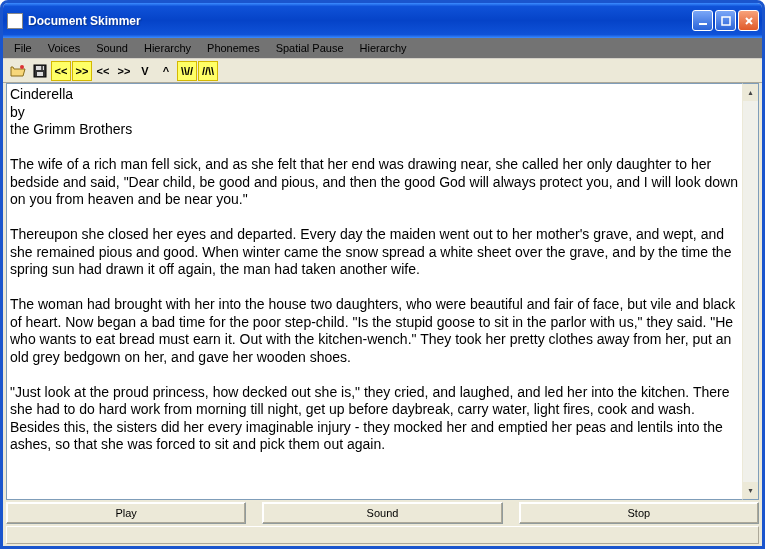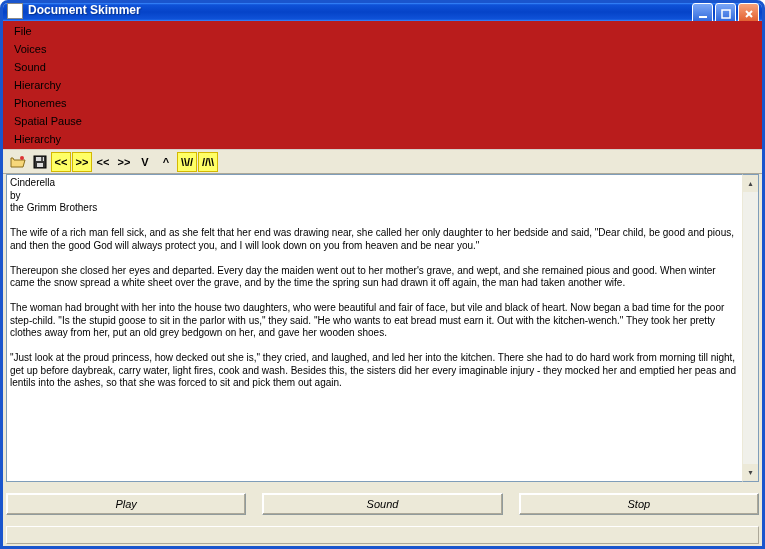--- a/index.html
+++ b/index.html
@@ -6,23 +6,23 @@
   html, body { margin:0; padding:0; font-family: Tahoma, Arial, sans-serif; font-size:11px; }
   .window {
     width:765px; height:549px;
     border: 3px solid #1a55cd;
     border-top-left-radius:8px; border-top-right-radius:8px;
     background:#ece9d8;
     display:flex; flex-direction:column;
     overflow:hidden;
   }
   .titlebar {
-    height:18px;
+    height:35px;
     background: linear-gradient(to bottom, #3c8cff 0%, #0f52d8 10%, #0543c8 50%, #0f52d8 90%, #3c8cff 100%);
-    display:flex; padding:0 3px 0 4px;
+    display:flex; align-items:center; padding:0 3px 0 4px;
     color:#fff; font-weight:bold; font-size:12px;
   }
   .title-icon {
     width:16px; height:16px; background:#fff; border:1px solid #888;
     margin-right:5px;
   }
   .title-text { flex:1; text-shadow: 1px 1px 1px rgba(0,0,0,0.3); }
   .win-buttons { display:flex; gap:2px; }
   .win-btn {
     width:21px; height:21px; border-radius:3px;
@@ -32,25 +32,24 @@
   }
   .win-btn.min, .win-btn.max {
     background: linear-gradient(to bottom, #7ba7f7, #2a63d8);
     color:#fff;
   }
   .win-btn.close {
     background: linear-gradient(to bottom, #f7a27b, #e05a2a);
     color:#fff;
   }
   .menubar {
-    background:#b91c1c; padding:2px 4px;
+    background:#737373; padding:2px 4px;
     display:flex; gap:2px;
     font-size:11px;
     border-bottom:1px solid #d4d0c8;
-    flex-direction:column;
   }
   .menu-item { padding:2px 7px; cursor:default; }
   .toolbar {
     background:#ece9d8; padding:2px 4px;
     display:flex; align-items:center; gap:1px;
     border-bottom:1px solid #aca899;
     height:24px;
   }
   .tbtn {
     height:20px; min-width:20px;
@@ -67,41 +66,41 @@
     padding:0 3px;
     display:flex;
   }
   .textarea {
     flex:1;
     background:#fff;
     border:1px solid #7f9db9;
     border-right:none;
     padding:2px 3px;
     font-family: Arial, sans-serif;
-    font-size:10px;
+    font-size:14px;
     color:#000;
     white-space: pre-wrap;
     overflow:hidden;
     line-height:1.25;
   }
   .vscroll {
     width:17px;
     background:#f0f0ea;
     border:1px solid #7f9db9;
     border-left:1px solid #ece9d8;
     display:flex; flex-direction:column;
   }
   .sbtn {
     height:17px; background:#ece9d8;
     display:flex; align-items:center; justify-content:center;
     font-size:8px; color:#444;
   }
   .strack { flex:1; }
   .button-row {
-    display:flex; padding:11px 3px; gap:16px;font-style:italic;
+    display:flex; padding:2px 3px; gap:16px;
   }
   .big-btn {
     flex:1; height:22px;
     background:#ece9d8;
     border:1px solid #919b9c;
     border-top-color:#fff; border-left-color:#fff;
     display:flex; align-items:center; justify-content:center;
     font-size:11px;
     box-shadow: inset -1px -1px 0 #aca899, inset 1px 1px 0 #fff;
   }

